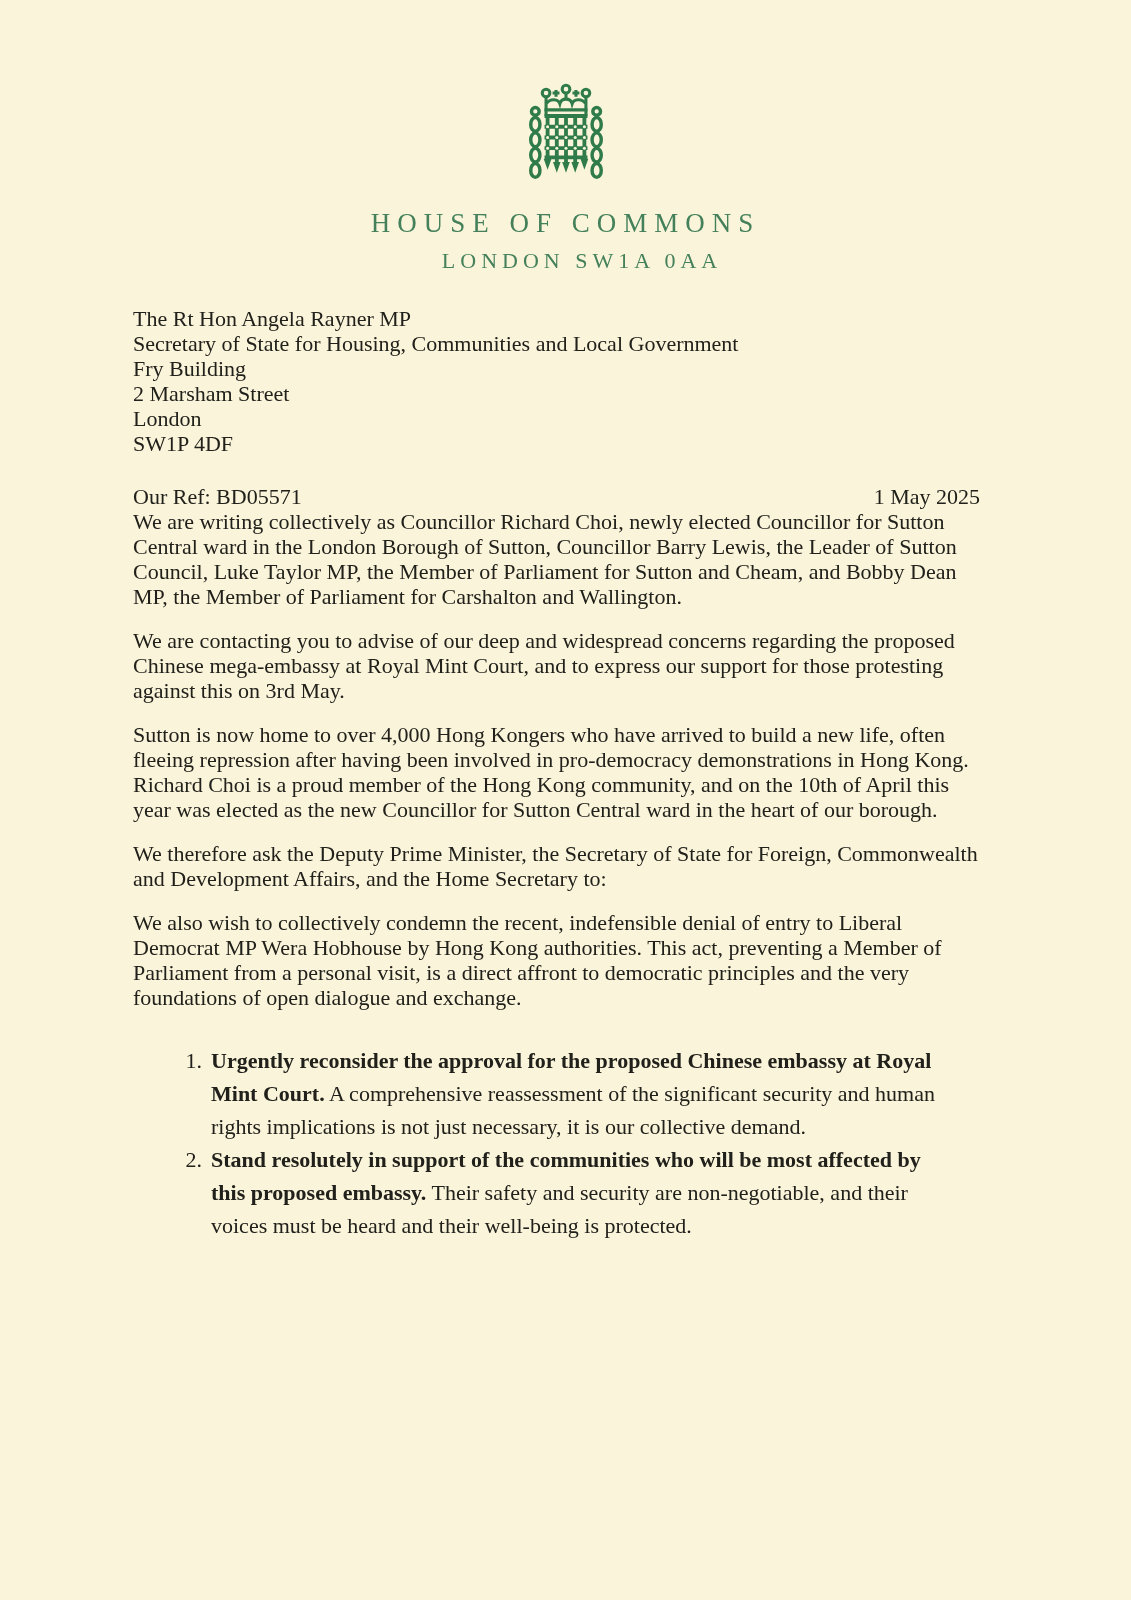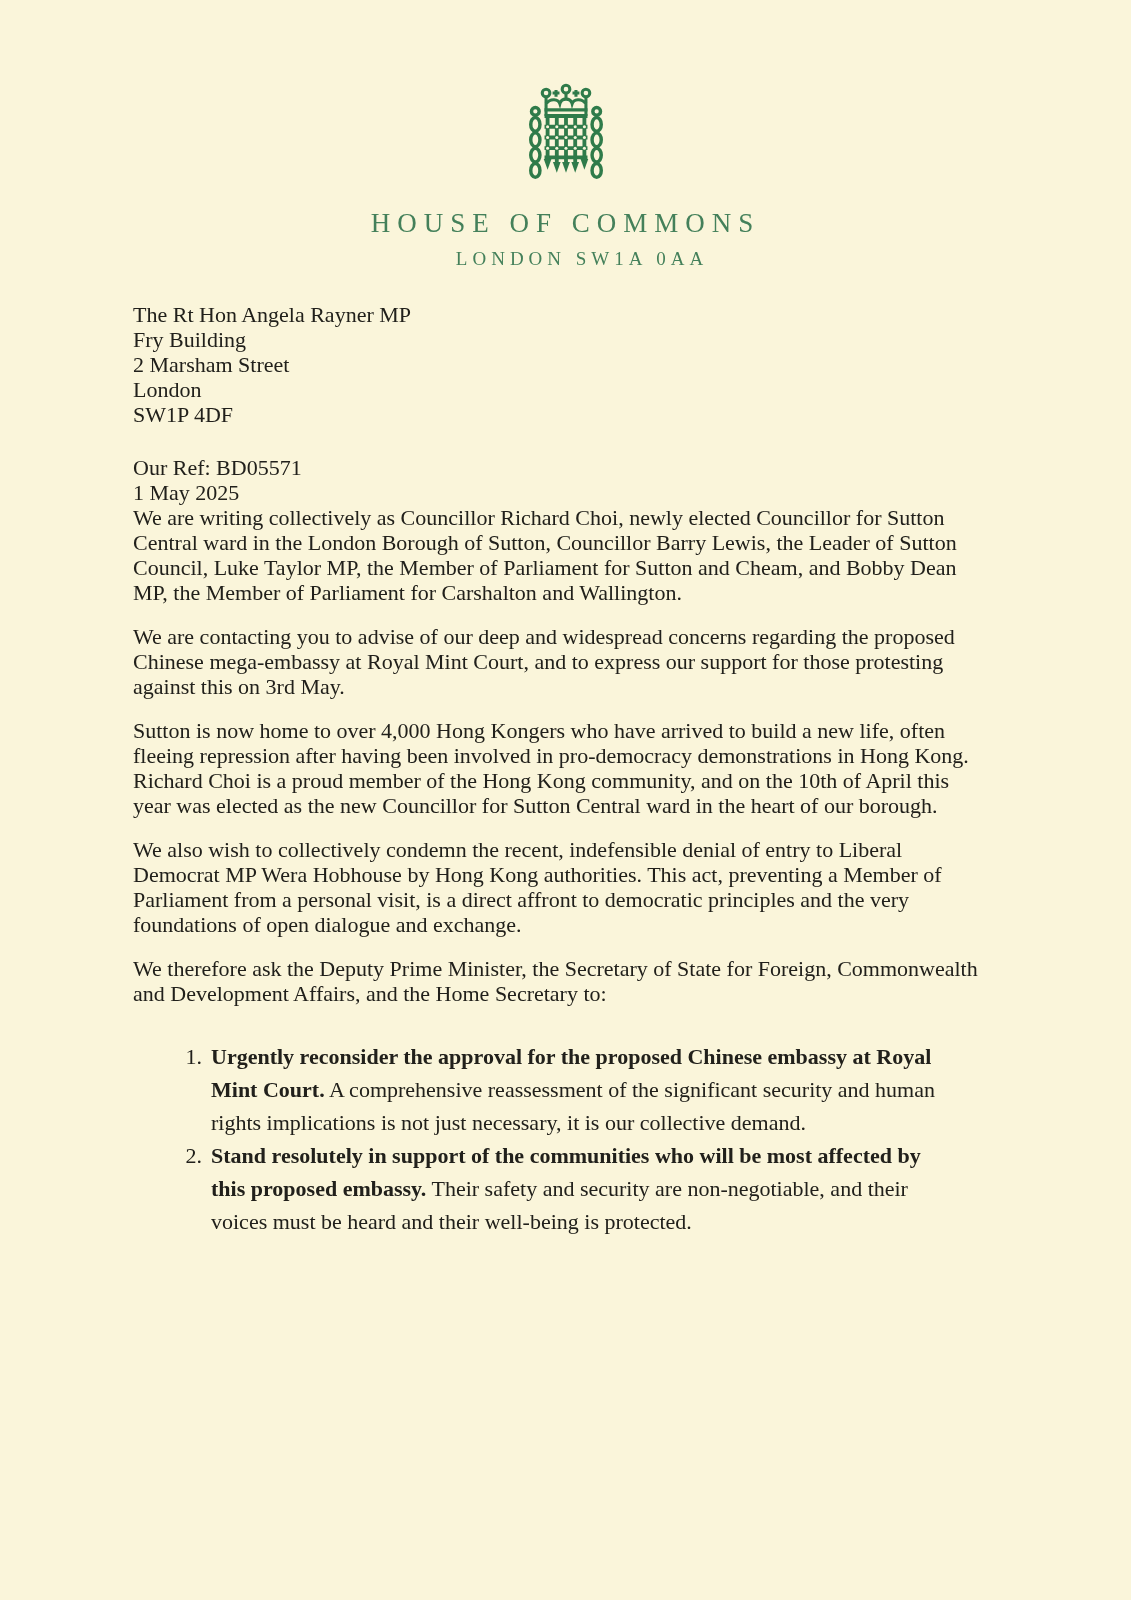--- a/index.html
+++ b/index.html
@@ -20,36 +20,35 @@
   }
   .letterhead svg { display: block; margin: 0 auto; }
   .org-name {
     margin-top: 10px;
     font-size: 27px;
     letter-spacing: 7px;
     font-weight: normal;
   }
   .org-addr {
     margin-top: 9px;
-    font-size: 19px;
+    font-size: 22px;
     letter-spacing: 5px;
     margin-left: 33px;
   }
   .content {
     padding: 0 151px 0 133px;
     font-size: 22px;
     line-height: 25px;
   }
   .recipient { margin-top: 32px; }
   .recipient div { white-space: nowrap; }
   .ref-row {
     margin-top: 28px;
     display: flex;
     justify-content: space-between;
-    flex-direction: column;
   }
   .salutation { margin-top: 38px; margin-bottom: 19px; }
   .content p { margin: 0 0 19px 0; }
   ol.demands {
     list-style: none;
     margin: 34px 35px 0 45px;
     padding: 0;
     font-size: 22px;
     line-height: 33px;
   }
@@ -126,37 +125,38 @@
       </g>
     </svg>
     <div class="org-name">HOUSE OF COMMONS</div>
     <div class="org-addr">LONDON SW1A 0AA</div>
   </div>
 
   <div class="content">
 
     <div class="recipient">
       <div>The Rt Hon Angela Rayner MP</div>
+      <div>Secretary of State for Housing, Communities and Local Government</div>
       <div>Fry Building</div>
       <div>2 Marsham Street</div>
       <div>London</div>
       <div>SW1P 4DF</div>
     </div>
 
     <div class="ref-row">
       <span>Our Ref: BD05571</span>
       <span>1 May 2025</span>
     </div>
 
 
     <p>We are writing collectively as Councillor Richard Choi, newly elected Councillor for Sutton Central ward in the London Borough of Sutton, Councillor Barry Lewis, the Leader of Sutton Council, Luke Taylor MP, the Member of Parliament for Sutton and Cheam, and Bobby Dean MP, the Member of Parliament for Carshalton and Wallington.</p>
     <p>We are contacting you to advise of our deep and widespread concerns regarding the proposed Chinese mega-embassy at Royal Mint Court, and to express our support for those protesting against this on 3rd May.</p>
     <p>Sutton is now home to over 4,000 Hong Kongers who have arrived to build a new life, often fleeing repression after having been involved in pro-democracy demonstrations in Hong Kong.  Richard Choi is a proud member of the Hong Kong community, and on the 10th of April this year was elected as the new Councillor for Sutton Central ward in the heart of our borough.</p>
+    <p>We therefore ask the Deputy Prime Minister, the Secretary of State for Foreign, Commonwealth and Development Affairs, and the Home Secretary to:</p>
     <p>We also wish to collectively condemn the recent, indefensible denial of entry to Liberal Democrat MP Wera Hobhouse by Hong Kong authorities. This act, preventing a Member of Parliament from a personal visit, is a direct affront to democratic principles and the very foundations of open dialogue and exchange.</p>
-    <p>We therefore ask the Deputy Prime Minister, the Secretary of State for Foreign, Commonwealth and Development Affairs, and the Home Secretary to:</p>
 
     <ol class="demands">
       <li>
         <span class="num">1.</span>
         <span class="txt"><b>Urgently reconsider the approval for the proposed Chinese embassy at Royal Mint Court.</b><span> A comprehensive reassessment of the significant security and human rights implications is not just necessary, it is our collective demand.</span></span>
       </li>
       <li>
         <span class="num">2.</span>
         <span class="txt"><b>Stand resolutely in support of the communities who will be most affected by this proposed embassy.</b><span> Their safety and security are non-negotiable, and their voices must be heard and their well-being is protected.</span></span>
       </li>

